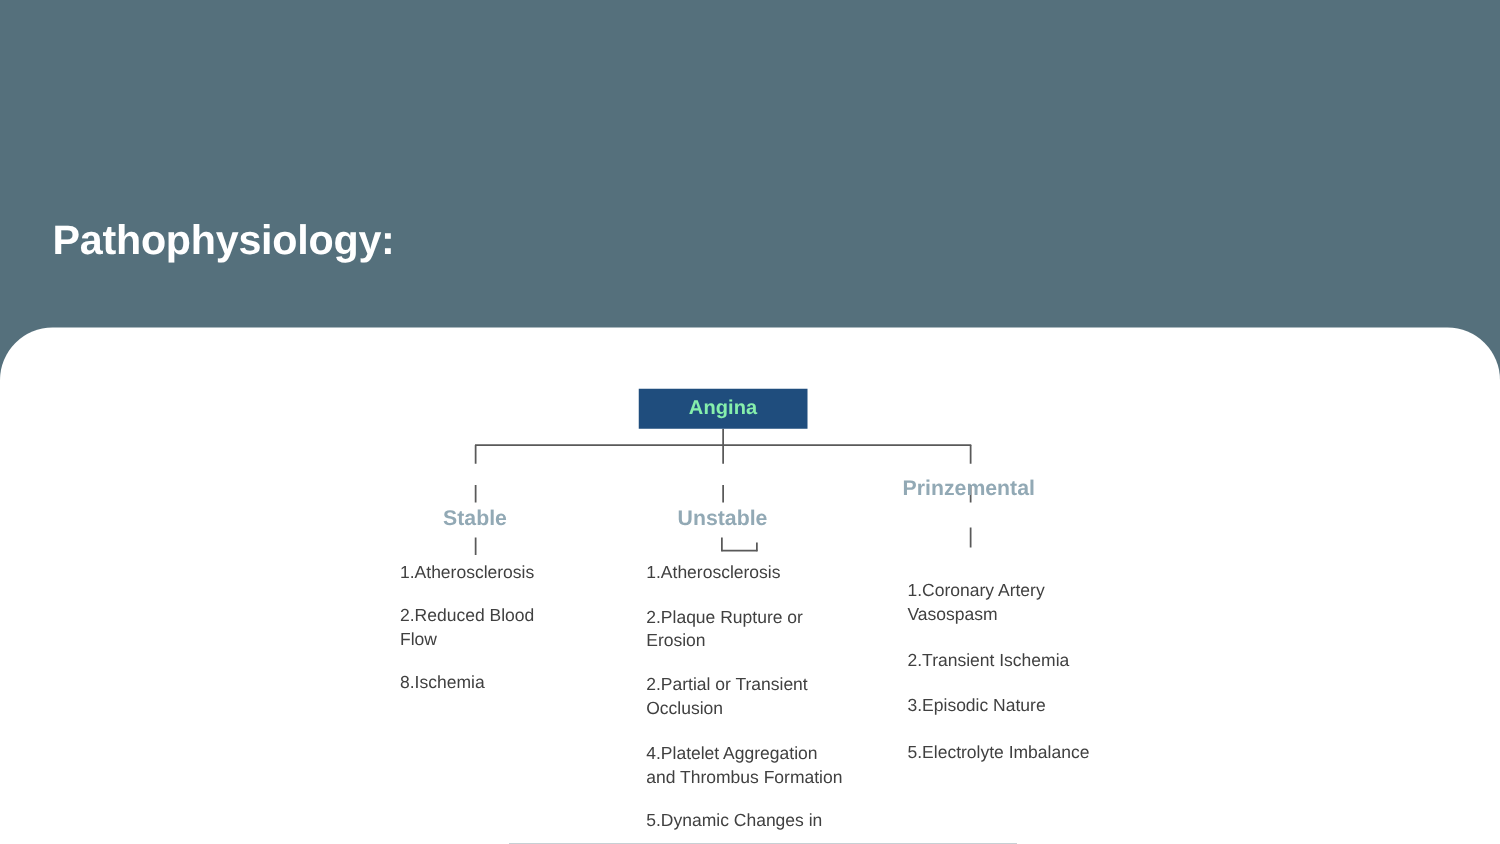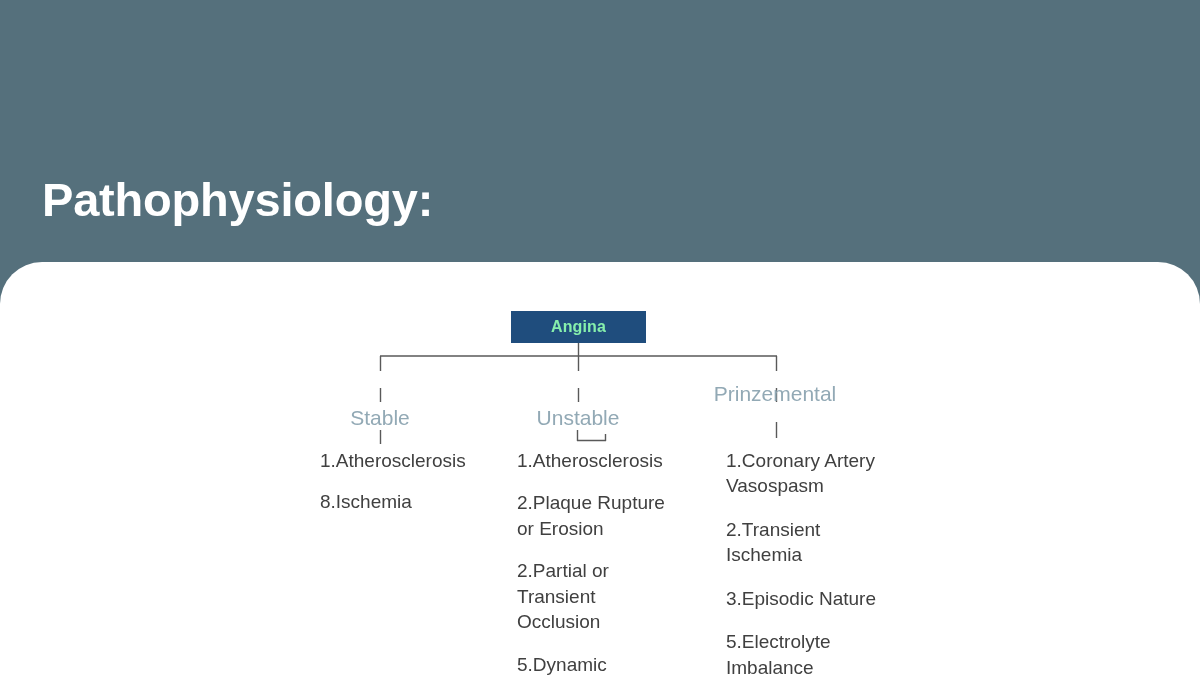--- a/index.html
+++ b/index.html
@@ -20,21 +20,21 @@
     height: 675px;
     background: #55707c;
     overflow: hidden;
   }
 
   
   #slide-title {
     position: absolute;
     left: 42px;
     top: 174px;
-    font-size: 47px;
+    font-size: 33px;
     font-weight: bold;
     color: #ffffff;
     letter-spacing: -0.2px;
     line-height: 1.12;
     white-space: nowrap;
   }
 
   
   #content-panel {
     position: absolute;
@@ -82,46 +82,46 @@
     left: 0;
     top: 0;
     width: 1200px;
     height: 413px;
     pointer-events: none;
   }
 
   
   .branch-head {
     position: absolute;
-    font-size: 21px;
-    font-weight: normal;
+    font-size: 17px;
+    font-weight: bold;
     color: #92a9b5;
     text-align: center;
     line-height: 1.35;
   }
   #branch-head-0 { left: 300px; top: 142px; width: 160px; }
   #branch-head-1 { left: 498px; top: 142px; width: 160px; }
   #branch-head-2 { left: 695px; top: 118px; width: 160px; }
 
   
   .branch-items {
     position: absolute;
-    font-size: 19px;
+    font-size: 14px;
     color: #404040;
     line-height: 1.34;
   }
   #branch-items-0 { left: 320px; top: 186px; width: 120px; }
   #branch-items-1 { left: 517px; top: 186px; width: 160px; }
   #branch-items-2 { left: 726px; top: 186px; width: 150px; }
 
   .branch-item {
     margin-bottom: 16px;
   }
   #branch-items-1 .branch-item { margin-bottom: 17px; }
-  #branch-items-2 .branch-item { margin-bottom: 18px; }
+  #branch-items-2 .branch-item { margin-bottom: 18px; margin-top: 15px; }
 </style>
 </head>
 <body>
 
 <div id="slide">
 
   <div id="slide-title">Pathophysiology:</div>
 
   <div id="content-panel">
 
@@ -152,27 +152,29 @@
       <div id="root-node">
         <span class="node-label">Angina</span>
       </div>
 
       <div class="branch-head" id="branch-head-0">Stable</div>
       <div class="branch-head" id="branch-head-1">Unstable</div>
       <div class="branch-head" id="branch-head-2">Prinzemental</div>
 
       <div class="branch-items" id="branch-items-0">
         <div class="branch-item">1.Atherosclerosis</div>
+        <div class="branch-item">2.Reduced Blood Flow</div>
         <div class="branch-item">8.Ischemia</div>
       </div>
 
       <div class="branch-items" id="branch-items-1">
         <div class="branch-item">1.Atherosclerosis</div>
         <div class="branch-item">2.Plaque Rupture or Erosion</div>
         <div class="branch-item">2.Partial or Transient Occlusion</div>
+        <div class="branch-item">4.Platelet Aggregation and Thrombus Formation</div>
         <div class="branch-item">5.Dynamic Changes in</div>
       </div>
 
       <div class="branch-items" id="branch-items-2">
         <div class="branch-item">1.Coronary Artery Vasospasm</div>
         <div class="branch-item">2.Transient Ischemia</div>
         <div class="branch-item">3.Episodic Nature</div>
         <div class="branch-item">5.Electrolyte Imbalance</div>
       </div>
 

